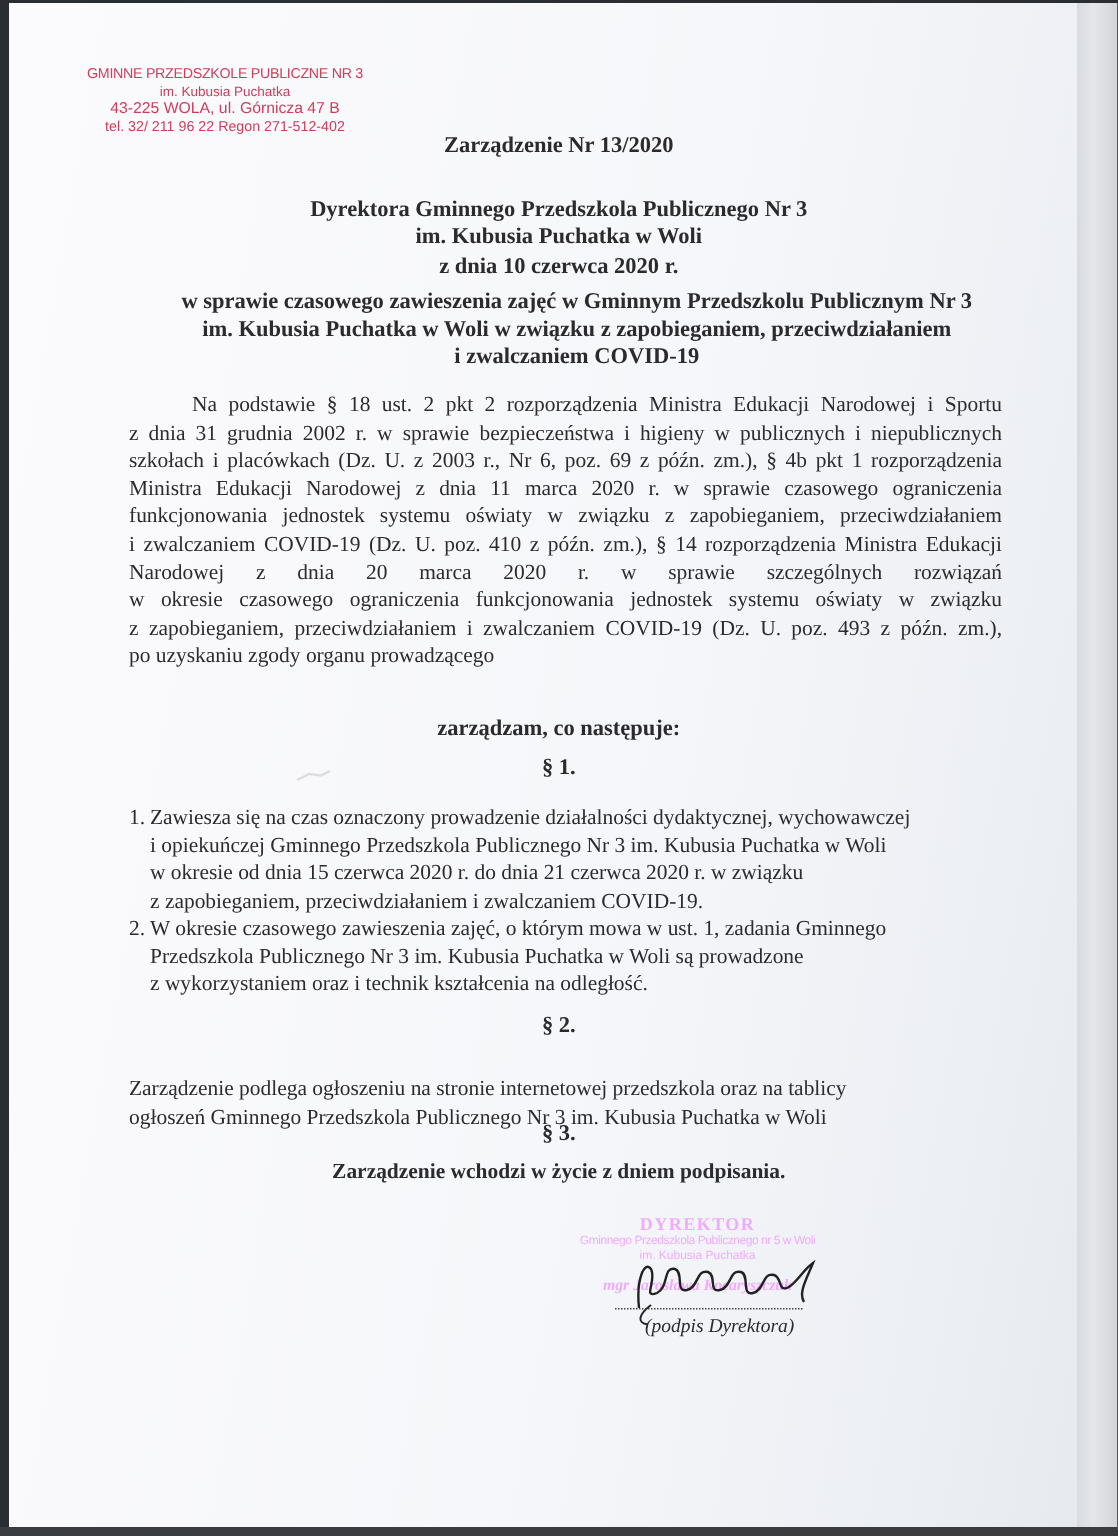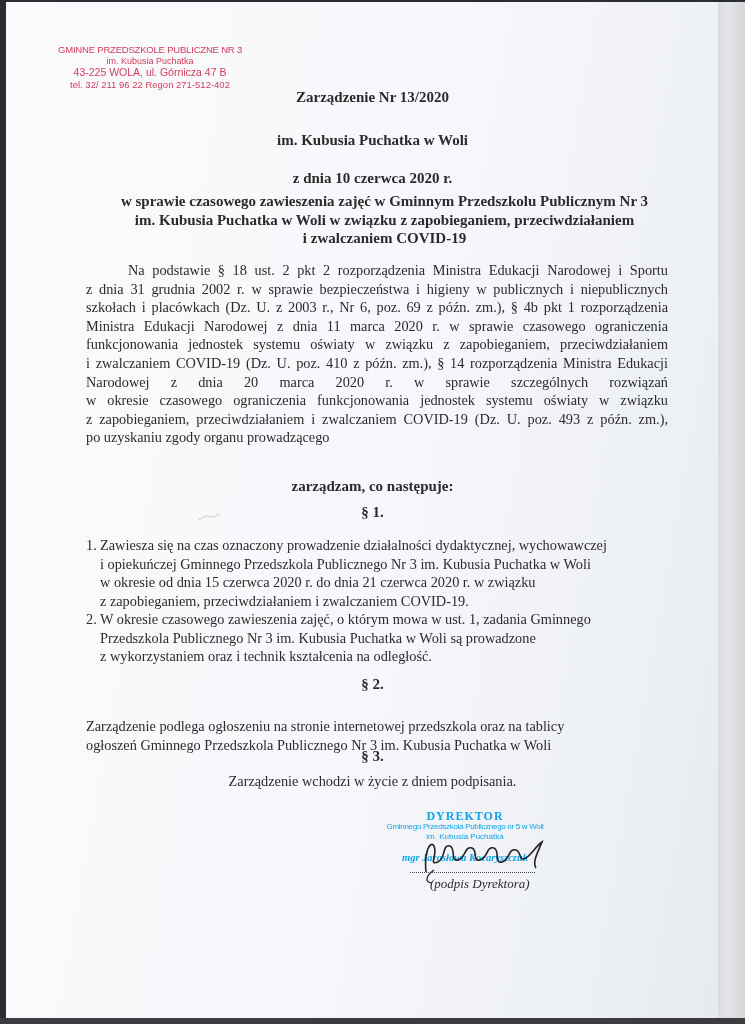--- a/index.html
+++ b/index.html
@@ -24,21 +24,21 @@
   }
   .stamp {
     position: absolute; left: 30px; top: 44px; width: 240px;
     color: #d23c5a; font-family: "Liberation Sans", "DejaVu Sans", sans-serif;
     text-align: center; line-height: 11.5px;
   }
   .stamp .l1 { font-size: 9.5px; letter-spacing: -0.2px; }
   .stamp .l2 { font-size: 9px; }
   .stamp .l3 { font-size: 10.5px; }
   .stamp .l4 { font-size: 9.5px; }
-  .center { position: absolute; left: 0; width: 745px; text-align: center; }
+  .center { position: absolute; left: 0; width: 745px; text-align: center; font-weight: bold; }
   .b { font-weight: bold; }
   .title { top: 89px; font-size: 15px; }
   .sub1 { top: 131px; font-size: 15px; line-height: 18px; }
   .sub2 { top: 170px; font-size: 15px; }
   .subject { top: 192px; font-size: 15px; line-height: 18.5px; padding-left: 12px; }
   .para {
     position: absolute; left: 86px; width: 582px; top: 261px;
     font-size: 14.3px; line-height: 18.6px; text-align: justify;
   }
   .para .ind { display: inline-block; width: 42px; }
@@ -54,21 +54,21 @@
   .list-item .num { position: absolute; left: 0; top: 0; }
   .list-item .txt { margin-left: 14px; }
   .li1 { top: 536px; }
   .li2 { top: 610px; }
   .h-p2 { top: 676px; }
   .p2text { position: absolute; left: 86px; top: 717px; font-size: 14.3px; line-height: 18.5px; }
   .h-p3 { top: 748px; }
   .p3text { top: 773px; font-size: 14.3px; }
   .sig {
     position: absolute; left: 380px; top: 810px; width: 170px; text-align: center;
-    color: #0ea5e9; font-family: "Liberation Sans", "DejaVu Sans", sans-serif;
+    color: #f0abfc; font-family: "Liberation Sans", "DejaVu Sans", sans-serif;
   }
   .sig .dyr { font-family: "Liberation Serif", serif; font-size: 12px; letter-spacing: 1px; font-weight: bold; line-height: 12px; }
   .sig .s2 { font-size: 8px; line-height: 10px; white-space: nowrap; letter-spacing: -0.3px; }
   .sig .s3 { font-size: 8px; line-height: 10px; }
   .sig .s4 { font-size: 10.5px; font-style: italic; font-weight: bold; line-height: 16px; font-family: "Liberation Serif", serif; white-space: nowrap; margin-top: 8px; }
   .signature-svg { position: absolute; left: 420px; top: 832px; width: 130px; height: 52px; }
   .dots { position: absolute; left: 410px; top: 872px; width: 125px; border-top: 1.5px dotted #444; }
   .podpis { position: absolute; left: 430px; top: 876px; font-size: 13px; font-style: italic; }
   .smudge { position: absolute; left: 196px; top: 512px; width: 26px; height: 10px; opacity: 0.25; }
 </style>
@@ -81,20 +81,21 @@
 
 <div class="stamp">
   <div class="l1">GMINNE PRZEDSZKOLE PUBLICZNE NR 3</div>
   <div class="l2">im. Kubusia Puchatka</div>
   <div class="l3">43-225 WOLA, ul. Górnicza 47 B</div>
   <div class="l4">tel. 32/ 211 96 22 Regon 271-512-402</div>
 </div>
 
 <div class="center b title">Zarządzenie Nr 13/2020</div>
 <div class="center b sub1">
+  <div>Dyrektora Gminnego Przedszkola Publicznego Nr 3</div>
   <div>im. Kubusia Puchatka w Woli</div>
 </div>
 <div class="center b sub2">z dnia 10 czerwca 2020 r.</div>
 <div class="center b subject">
   <div>w sprawie czasowego zawieszenia zajęć w Gminnym Przedszkolu Publicznym Nr 3</div>
   <div>im. Kubusia Puchatka w Woli w związku z zapobieganiem, przeciwdziałaniem</div>
   <div>i zwalczaniem COVID-19</div>
 </div>
 
 <div class="para">

